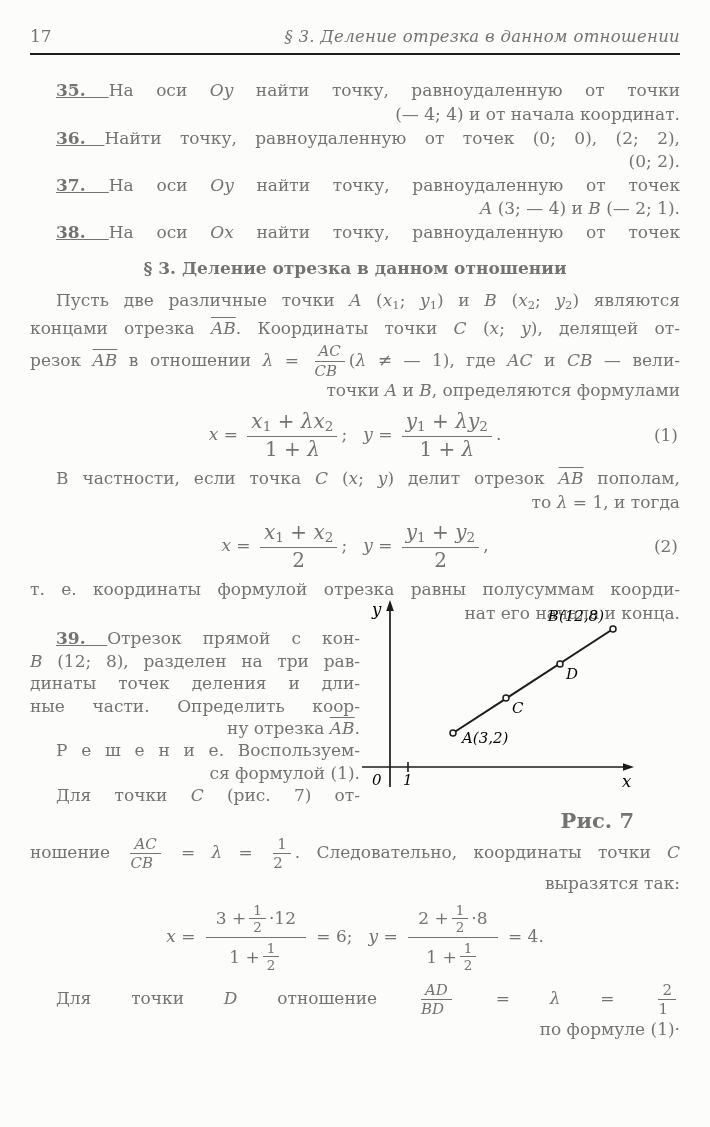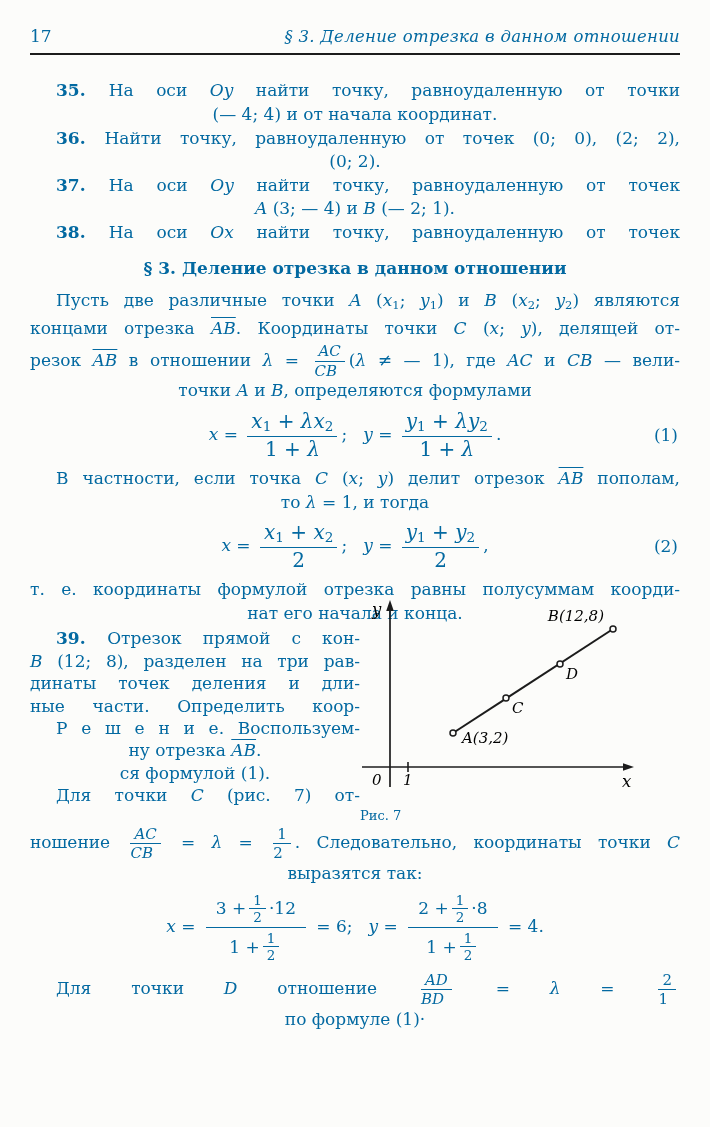--- a/index.html
+++ b/index.html
@@ -1,39 +1,39 @@
 <!DOCTYPE html>
 <html lang="ru"><head>
 <meta charset="utf-8">
 <style>
   html,body{margin:0;padding:0;background:#888;}
   .page{
     position:relative;
     width:710px;height:1127px;
     margin:0 auto;
     background:#fcfcfa;
-    color:#0369a1;
+    color:#737373;
     font-family:"DejaVu Serif", serif;
     font-size:17px;
     overflow:hidden;
     box-sizing:border-box;
     padding:26px 30px 0 30px;
   }
   
   .header{display:flex;justify-content:space-between;align-items:baseline;height:24px;}
   .pnum{font-size:17px;}
   .htitle{font-style:italic;font-size:16.5px;letter-spacing:.3px;}
   .hrule{height:2.4px;background:#1c1c1c;margin-top:3px;margin-bottom:24px;}
   
-  .line{line-height:23.6px;text-align:center;text-justify:inter-word;}
+  .line{line-height:23.6px;text-align:right;text-justify:inter-word;}
   .j{text-align:justify;text-align-last:justify;}
   .ind{text-indent:26px;}
   .tall{line-height:38px;}
   .it{font-style:italic;}
-  .bd{font-weight:bold;}
+  .bd{font-weight:bold;text-decoration:underline;}
   .sb{font-size:68%;vertical-align:-0.25em;letter-spacing:0;}
   .ov{text-decoration:overline;}
   .heading{font-weight:bold;text-align:center;margin:11px 0 9px 0;line-height:24px;}
   
   .frac{display:inline-flex;flex-direction:column;text-align:center;vertical-align:middle;margin:0 4px;line-height:1.12;}
   .frac .num{border-bottom:1.5px solid currentColor;padding:0 4px 1px 4px;}
   .frac .den{padding-top:1px;}
   .fr-sm{font-size:15px;}
   .fr-lg{font-size:20px;}
   .fr-xs{font-size:13.5px;line-height:1.05;margin:0 3px;}
@@ -44,21 +44,21 @@
   .gap{margin-left:16px;}
   
   .bfrac{display:inline-flex;flex-direction:column;align-items:center;vertical-align:middle;margin:0 5px;}
   .bfrac .bnum{display:inline-flex;align-items:center;border-bottom:1.6px solid currentColor;padding:0 10px 3px 10px;}
   .bfrac .bden{display:inline-flex;align-items:center;padding-top:3px;}
   
   .cols{display:flex;margin-top:2px;}
   .colL{width:330px;}
   .colL .line{line-height:22.4px;}
   .colR{width:320px;margin-left:auto;margin-top:-30px;}
-  .figcap{width:320px;box-sizing:border-box;text-align:left;padding-right:46px;font-size:13px;margin-top:2px;}
+  .figcap{width:320px;box-sizing:border-box;text-align:right;padding-right:46px;font-size:21px;margin-top:2px;font-weight:bold;}
   svg text{font-family:"DejaVu Serif",serif;}
   .svgit{font-style:italic;font-size:15px;}
   .svgit-lg{font-style:italic;font-size:16.5px;}
 </style>
 </head>
 <body>
 
 <div class="page">
 
   <div class="header">
@@ -118,22 +118,22 @@
 
   <div class="line j"><span>т. е. координаты формулой отрезка равны полусуммам коорди-</span></div>
   <div class="line"><span>нат его начала и конца.</span></div>
 
   <div class="cols">
     <div class="colL">
       <div class="line j ind"><span class="bd">39. </span><span>Отрезок прямой с кон-</span></div>
       <div class="line j"><span class="it">B</span><span> (12; 8), разделен на три рав-</span></div>
       <div class="line j"><span>динаты точек деления и дли-</span></div>
       <div class="line j"><span>ные части. Определить коор-</span></div>
+      <div class="line"><span>ну отрезка </span><span class="it ov">AB</span><span>.</span></div>
       <div class="line j ind"><span>Р е ш е н и е.  Воспользуем-</span></div>
-      <div class="line"><span>ну отрезка </span><span class="it ov">AB</span><span>.</span></div>
       <div class="line"><span>ся формулой (1).</span></div>
       <div class="line j ind"><span>Для точки </span><span class="it">C</span><span> (рис. 7) от-</span></div>
     </div>
     <div class="colR">
       <svg width="320" height="205" viewBox="0 0 320 205">
 
         <line x1="30" y1="190" x2="30" y2="8" stroke="#1c1c1c" stroke-width="1.7"></line>
         <polygon points="30,3 26.2,14 33.8,14" fill="#1c1c1c"></polygon>
 
         <line x1="2" y1="170" x2="268" y2="170" stroke="#1c1c1c" stroke-width="1.7"></line>

